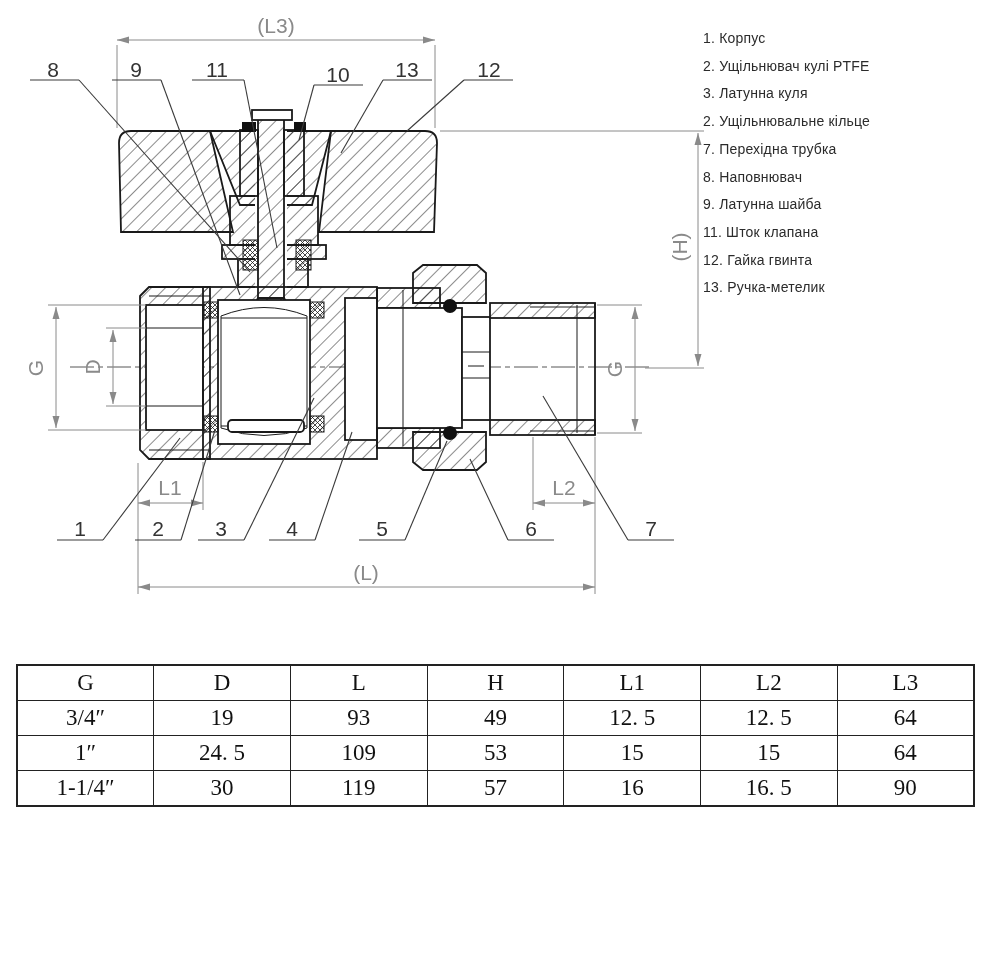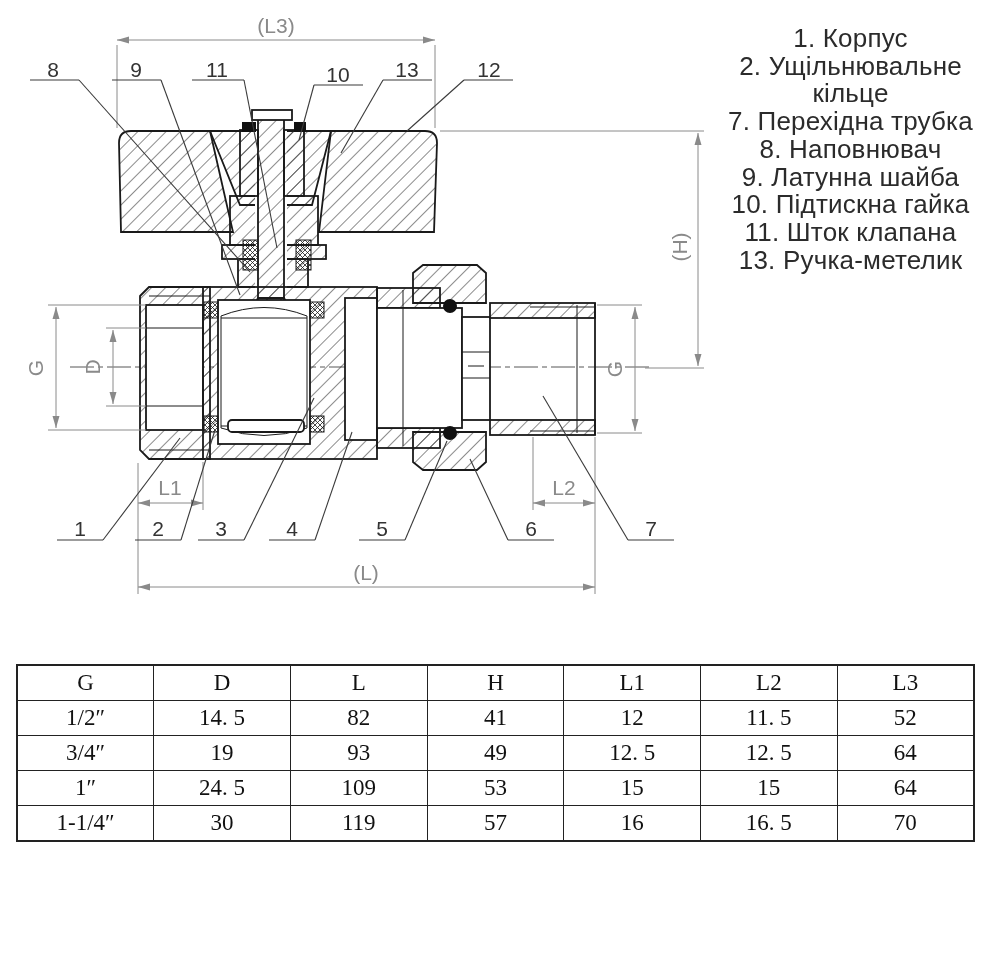--- a/index.html
+++ b/index.html
@@ -17,21 +17,21 @@
   .whn{fill:#ffffff;stroke:none;}
   .blk{fill:#111;stroke:none;}
   .dim{stroke:#8a8a8a;stroke-width:1;fill:none;}
   .dimtxt{fill:#8a8a8a;font-size:21px;font-family:"Liberation Sans",sans-serif;text-anchor:middle;}
   .co{stroke:#3a3a3a;stroke-width:1.1;fill:none;}
   .cotxt{fill:#333;font-size:21px;font-family:"Liberation Sans",sans-serif;text-anchor:middle;}
   .cl{stroke:#444;stroke-width:0.9;fill:none;stroke-dasharray:24 4 5 4;}
   
   .parts-list{
     position:absolute;left:703px;top:25px;width:295px;
-    font-size:26px;line-height:27.7px;color:#2b2b2b;letter-spacing:0.2px;text-align:center;
+    font-size:14px;line-height:27.7px;color:#2b2b2b;letter-spacing:0.2px;
   }
   
   .dim-table{
     position:absolute;left:16px;top:664px;width:959px;
     border-collapse:collapse;table-layout:fixed;
     font-family:"Liberation Serif",serif;font-size:23px;color:#111;
     border:2px solid #222;
   }
   .dim-table td{border:1px solid #222;height:34px;text-align:center;padding:0;vertical-align:middle;}
 </style>
@@ -241,48 +241,41 @@
   </g>
   <g>
     <line class="co" x1="628" y1="540" x2="674" y2="540"></line>
       <line class="co" x1="628" y1="540" x2="543" y2="396"></line>
     <text class="cotxt" x="651" y="536">7</text>
   </g>
 </svg>
 
 <div class="parts-list">
   <div>1. Корпус</div>
+  <div>2. Ущільнювач кулі PTFE</div>
+  <div>3. Латунна куля</div>
   <div>2. Ущільнювальне кільце</div>
   <div>7. Перехідна трубка</div>
   <div>8. Наповнювач</div>
   <div>9. Латунна шайба</div>
-  <div>10. Підтискна гайка</div>
   <div>11. Шток клапана</div>
+  <div>12. Гайка гвинта</div>
   <div>13. Ручка-метелик</div>
 </div>
 
 <table class="dim-table">
   <tbody>
     <tr>
       <td>G</td>
       <td>D</td>
       <td>L</td>
       <td>H</td>
       <td>L1</td>
       <td>L2</td>
       <td>L3</td>
-    </tr>
-    <tr>
-      <td>1/2″</td>
-      <td>14. 5</td>
-      <td>82</td>
-      <td>41</td>
-      <td>12</td>
-      <td>11. 5</td>
-      <td>52</td>
     </tr>
     <tr>
       <td>3/4″</td>
       <td>19</td>
       <td>93</td>
       <td>49</td>
       <td>12. 5</td>
       <td>12. 5</td>
       <td>64</td>
     </tr>
@@ -295,16 +288,16 @@
       <td>15</td>
       <td>64</td>
     </tr>
     <tr>
       <td>1-1/4″</td>
       <td>30</td>
       <td>119</td>
       <td>57</td>
       <td>16</td>
       <td>16. 5</td>
-      <td>70</td>
+      <td>90</td>
     </tr>
   </tbody>
 </table>
 
 </body></html>

